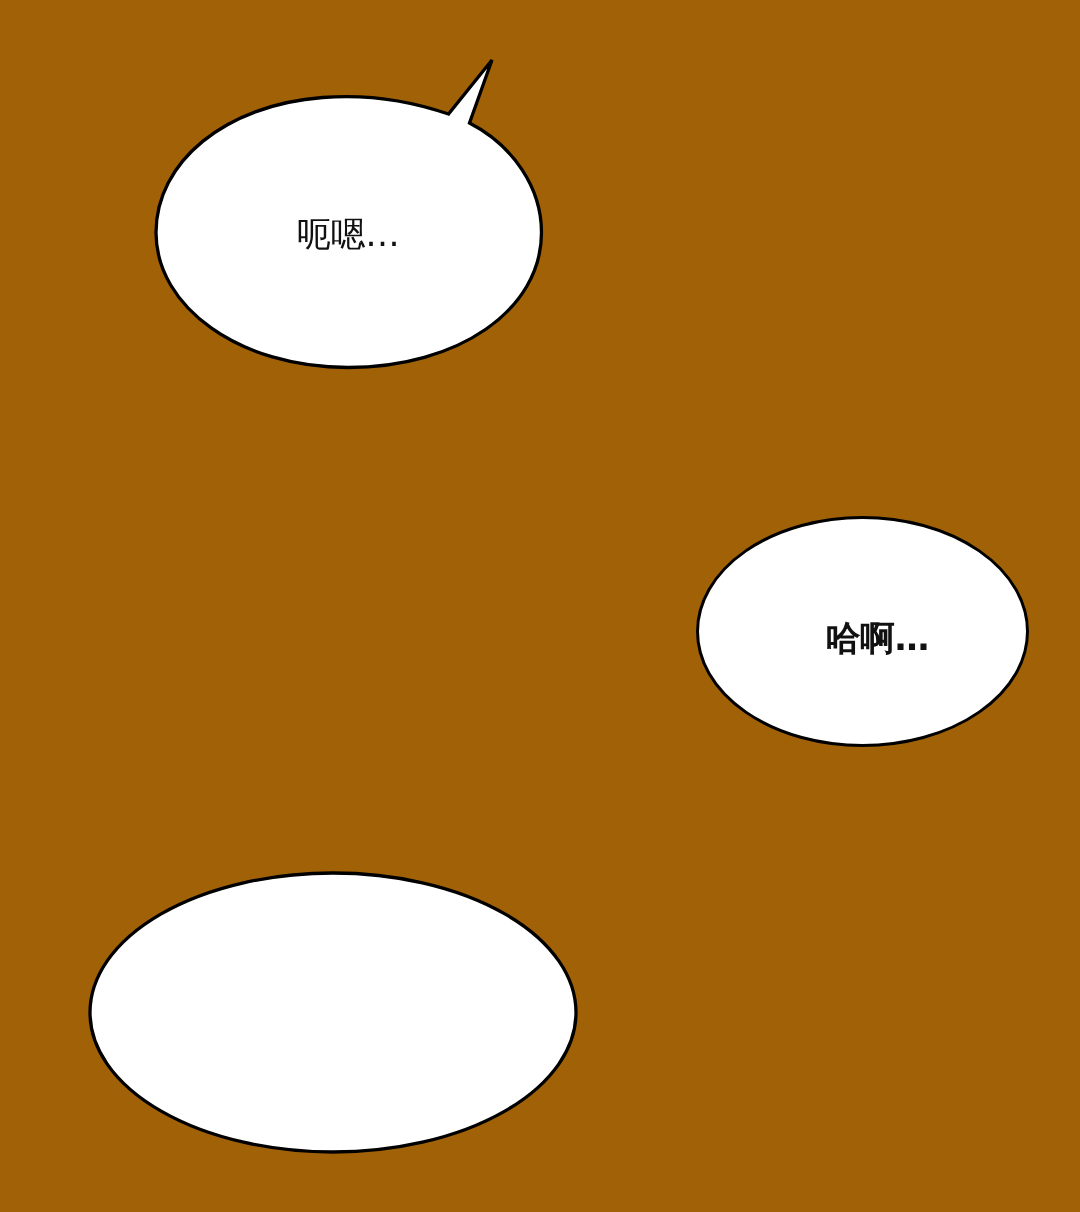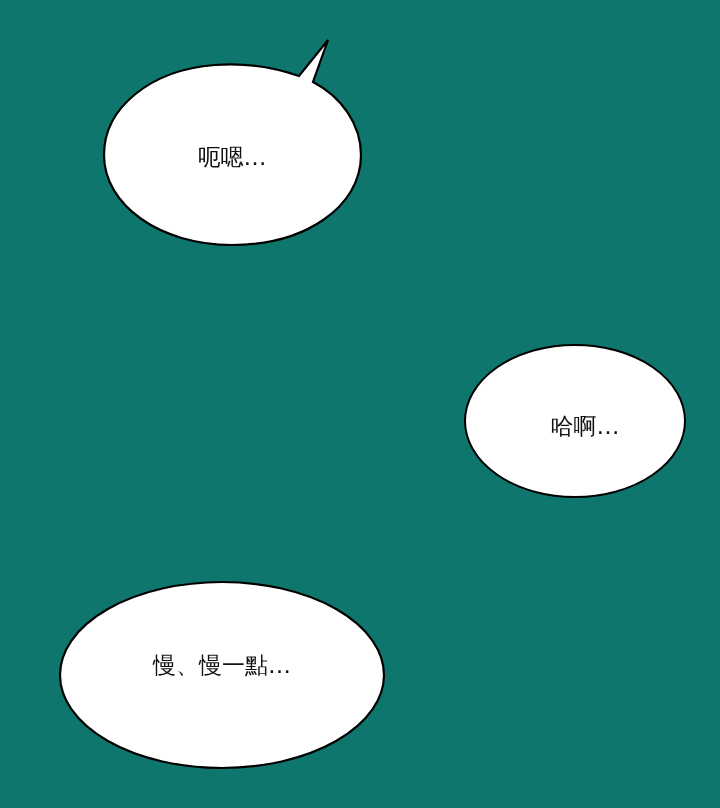--- a/index.html
+++ b/index.html
@@ -4,40 +4,40 @@
   <style>
     html, body {
       margin: 0;
       padding: 0;
       background: #ffffff;
     }
     #panel {
       position: relative;
       width: 720px;
       height: 808px;
-      background: #0f766e;
+      background: #a16207;
       overflow: hidden;
     }
     #bubbles-svg {
       position: absolute;
       left: 0; top: 0;
       width: 720px; height: 808px;
     }
     .bubble-text {
       position: absolute;
       font-family: "DejaVu Sans", "Liberation Sans", sans-serif;
       color: #111111;
       text-align: center;
       white-space: nowrap;
       line-height: 1.45;
       transform: translate(-50%, -50%);
     }
     .bubble-text span { display: block; }
     #t1 { left: 232px; top: 158px; font-size: 23px; }
-    #t2 { left: 585px; top: 427px; font-size: 23px; }
+    #t2 { left: 585px; top: 427px; font-size: 23px; font-weight: bold; }
     #t3 { left: 222px; top: 666px; font-size: 23px; }
   </style>
 </head>
 <body>
 
 <div id="panel">
   <svg id="bubbles-svg" viewBox="0 0 720 808">
 
     <g>
       <path d="M 299 76
@@ -61,15 +61,14 @@
 
   <div id="t1" class="bubble-text">
     <span>呃嗯…</span>
   </div>
 
   <div id="t2" class="bubble-text">
     <span>哈啊…</span>
   </div>
 
   <div id="t3" class="bubble-text">
-    <span>慢、慢一點…</span>
   </div>
 </div>
 
 </body></html>

